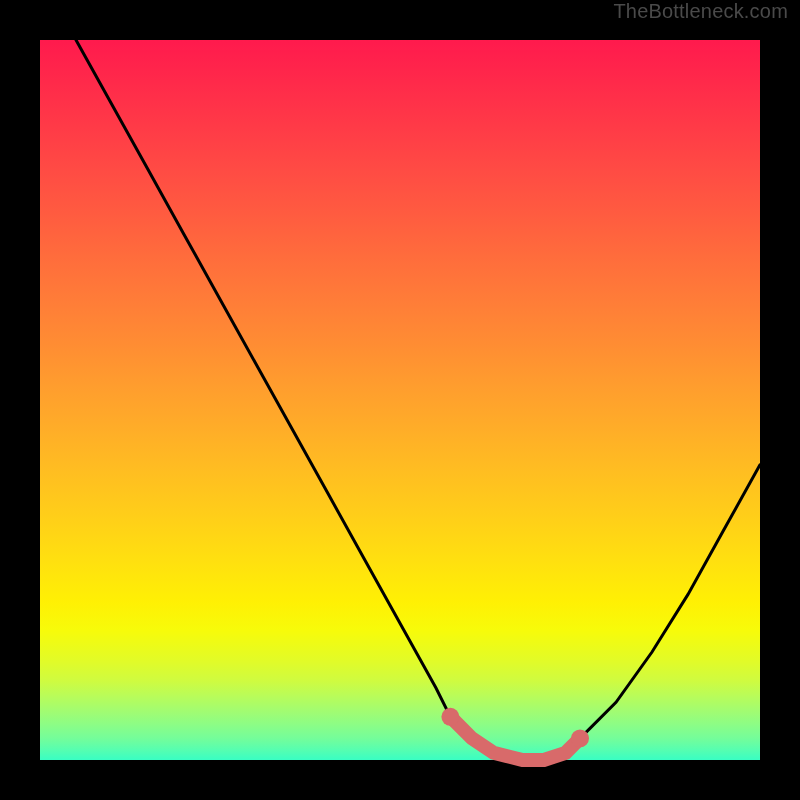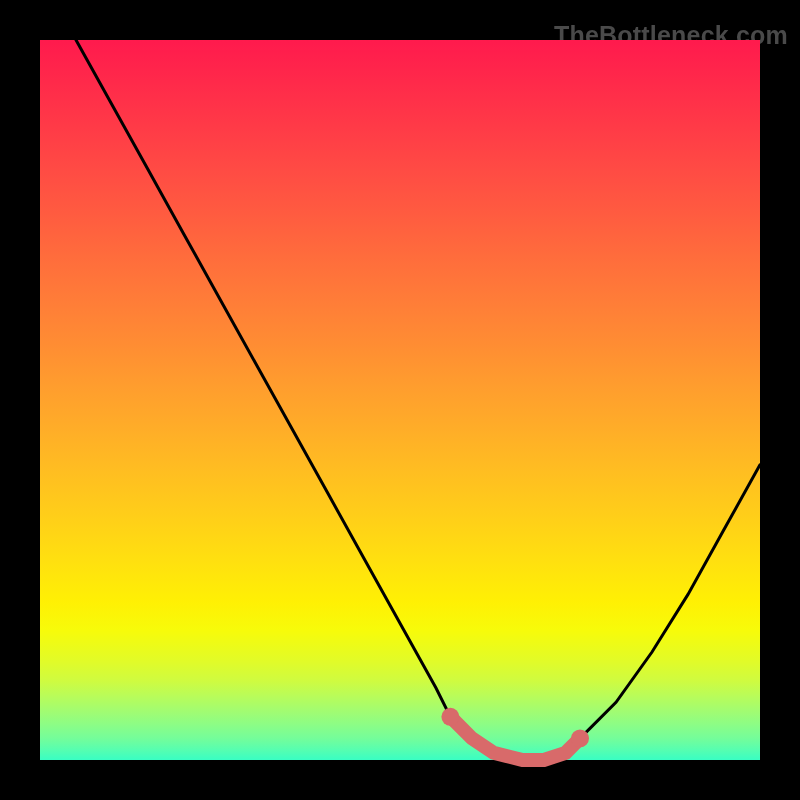--- a/index.html
+++ b/index.html
@@ -44,25 +44,25 @@
       #bafc58 91%,
       #a4fc6f 93%,
       #8dfd85 95%,
       #74fd9a 97%,
       #58feaf 98.5%,
       #39fec3 100%
     );
   }
   .watermark {
     position: absolute;
-    top: 21px;
+    top: 0;
     right: 12px;
     color: #4a4a4a;
-    font-size: 25px;
-    font-weight: 700;
+    font-size: 20px;
+    font-weight: 400;
     letter-spacing: 0.2px;
   }
   svg.curve {
     position: absolute;
     left: 0;
     top: 0;
     width: 720px;
     height: 720px;
     overflow: visible;
   }

